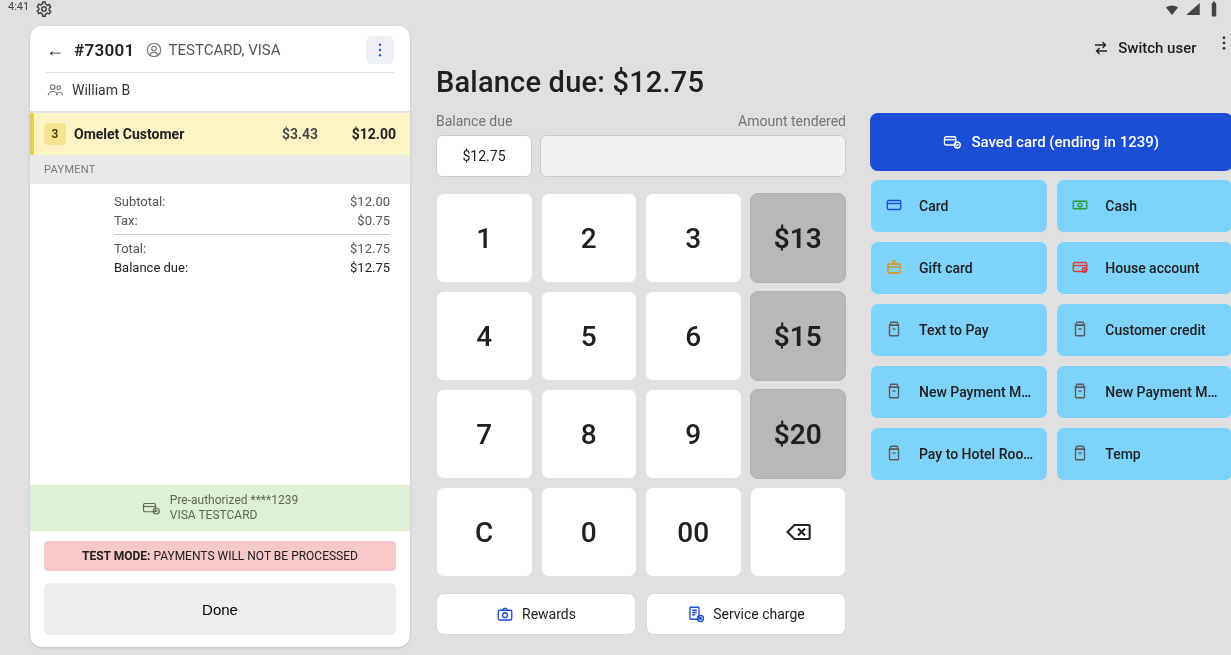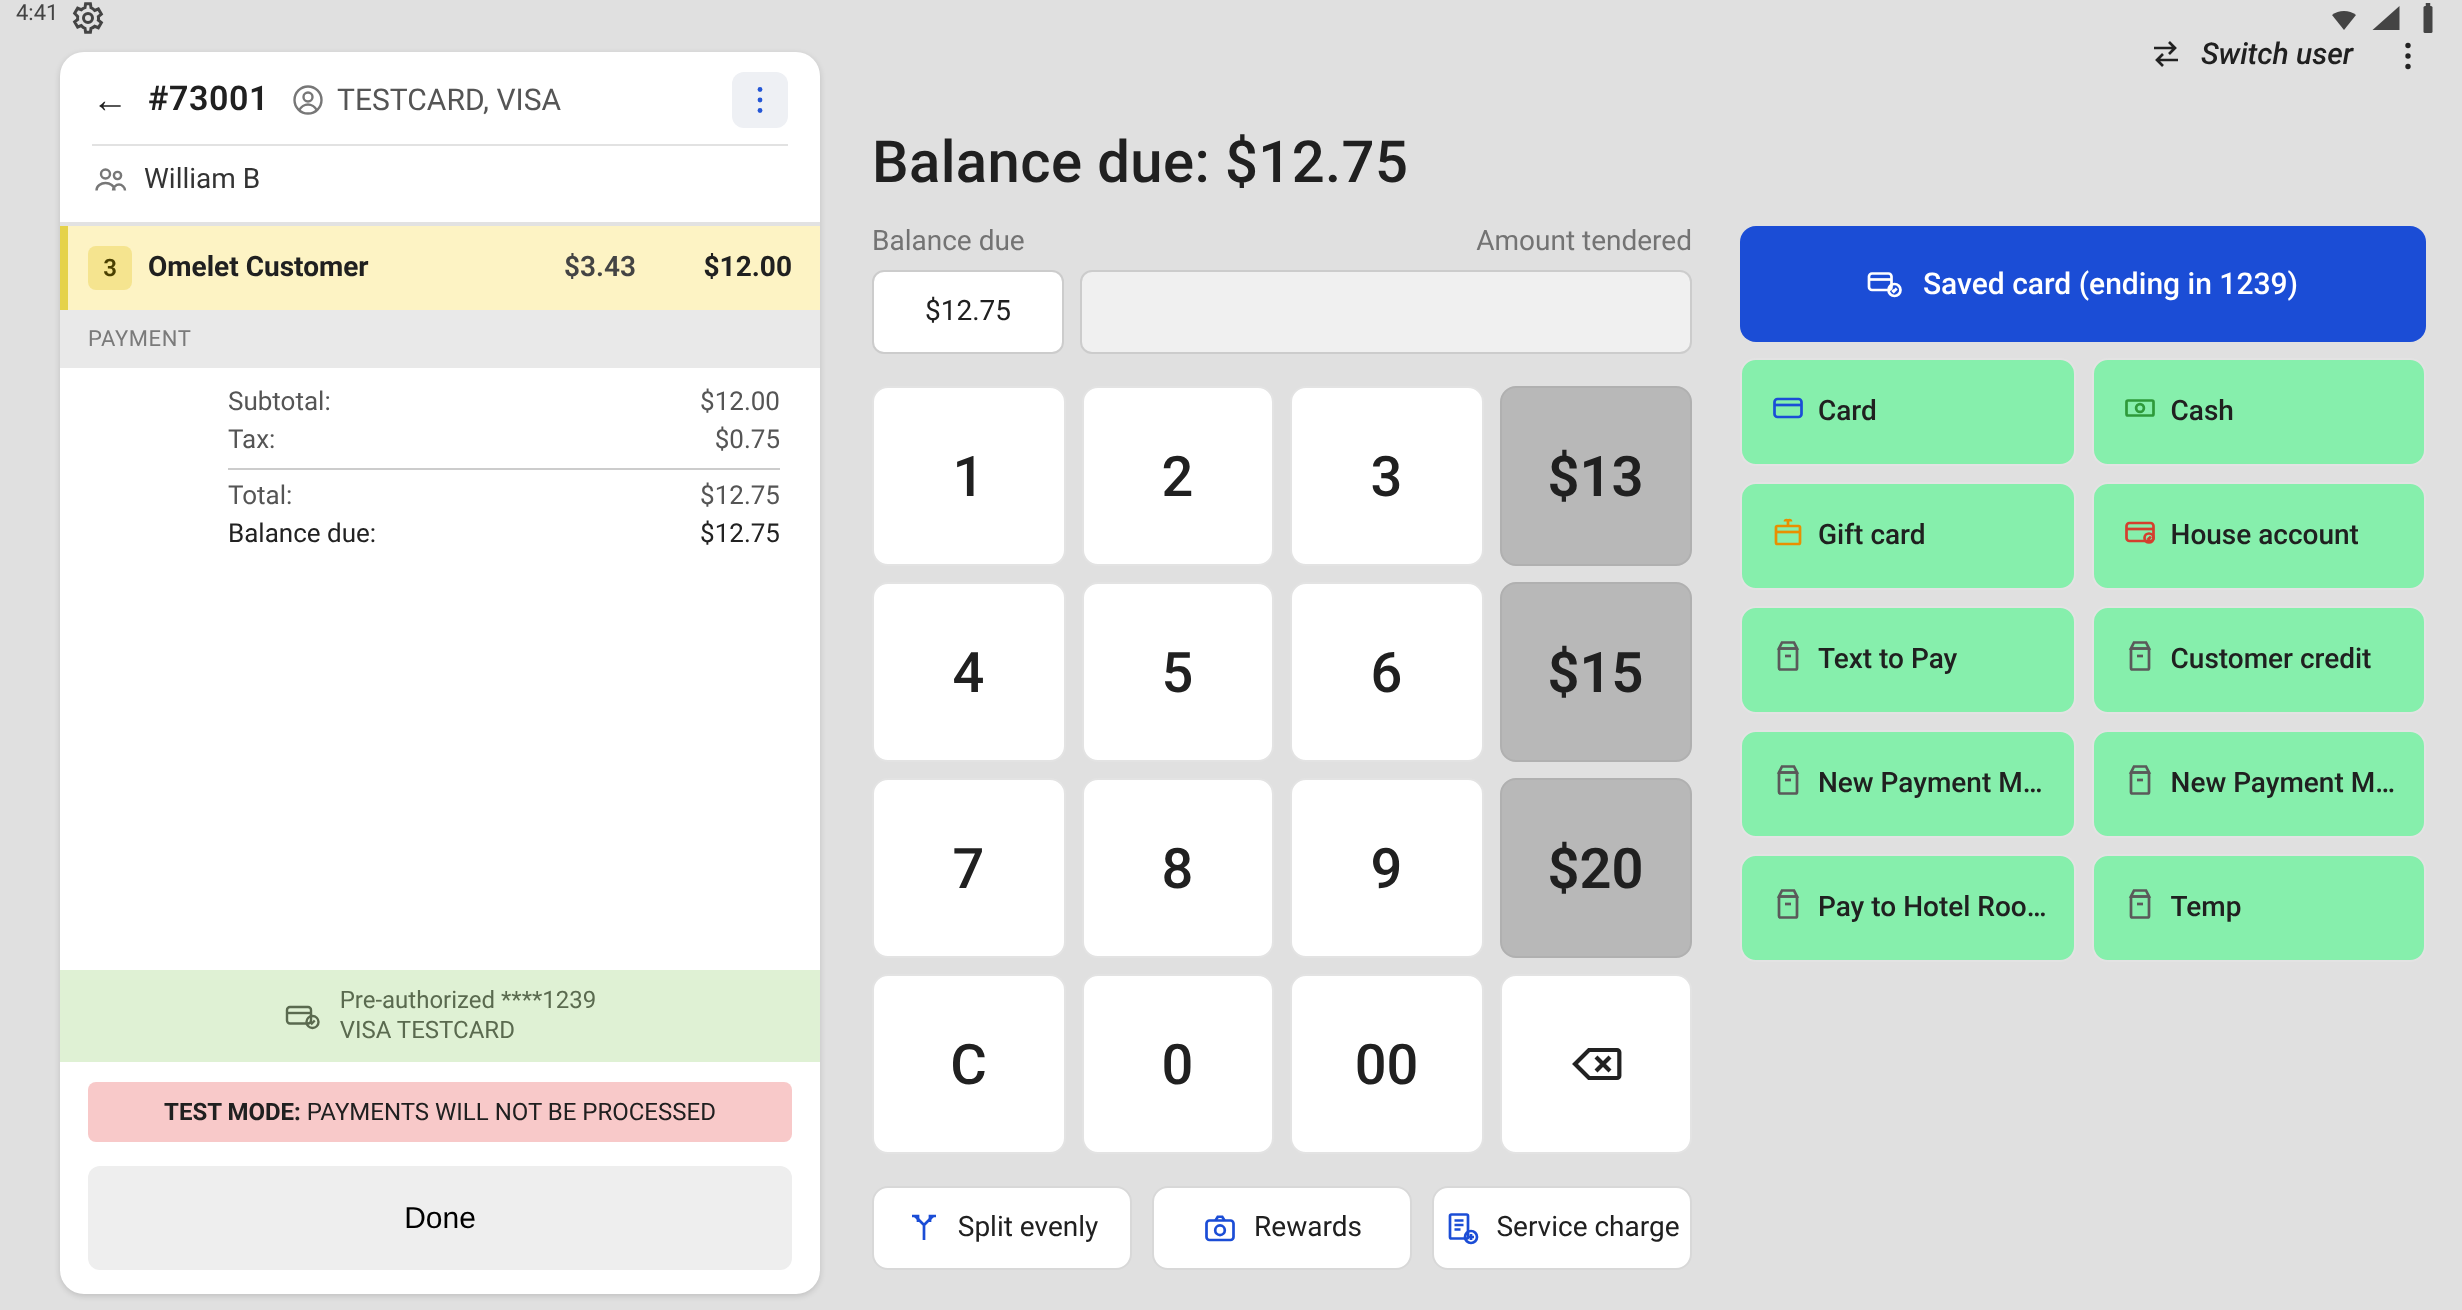--- a/index.html
+++ b/index.html
@@ -34,21 +34,21 @@
 
   .flex-spacer { flex:1; }
   .preauth-band { background:#dff1d4; display:flex; align-items:center; gap:10px; justify-content:center; padding:8px; font-size:12px; color:#5a6a4f; }
   .preauth-band .lines { line-height:1.25; }
   .testmode-band { margin:10px 14px 0 14px; background:#f8c9c9; border-radius:4px; text-align:center; font-size:12px; padding:8px; }
   .testmode-band b { font-weight:700; }
   .done-btn { margin:12px 14px; background:#eeeeee; border:none; border-radius:6px; height:52px; font-size:15px; font-weight:500; }
 
   
   .right-area { flex:1; padding: 0 22px 20px 28px; display:flex; flex-direction:column; }
-  .topbar { display:flex; justify-content:flex-end; align-items:flex-start; gap:18px; height:40px;font-style:italic; }
+  .topbar { display:flex; justify-content:flex-end; align-items:flex-end; gap:18px; height:40px; }
   .switch-user { display:flex; align-items:center; gap:8px; font-size:15px; font-weight:500; }
   .top-more { font-size:20px; }
 
   .balance-title { font-size:29px; font-weight:500; letter-spacing:.2px; margin-top:8px; margin-bottom:14px; }
 
   .main-grid { display:flex; gap:24px; flex:1; }
   .pad-col { width:410px; display:flex; flex-direction:column; }
   .labels { display:flex; font-size:14px; color:#737373; margin-bottom:6px; }
   .labels .l1 { width:96px; }
   .labels .l2 { flex:1; text-align:right; }
@@ -59,21 +59,21 @@
   .keypad { display:grid; grid-template-columns:repeat(4, 1fr); grid-auto-rows:90px; gap:8px; }
   .key { background:#fff; border:1px solid #e3e3e3; border-radius:8px; display:flex; align-items:center; justify-content:center; font-size:28px; font-weight:500; cursor:pointer; }
   .key.quick { background:#b8b8b8; border-color:#b0b0b0; font-weight:600; }
 
   .action-row { display:flex; gap:10px; margin-top:16px; }
   .action-btn { flex:1; height:42px; background:#fff; border:1px solid #d8d8d8; border-radius:8px; display:flex; align-items:center; justify-content:center; gap:8px; font-size:14px; }
 
   .methods-col { flex:1; display:flex; flex-direction:column; gap:8px; margin-top:0; }
   .saved-card { background:#1b4dd6; color:#fff; height:58px; border-radius:8px; display:flex; align-items:center; justify-content:center; gap:10px; font-size:15px; font-weight:500; }
   .method-grid { display:grid; grid-template-columns:1fr 1fr; gap:8px; }
-  .method { background:#86efac; border:1px solid #e3e3e3; border-radius:8px; height:54px; display:flex; align-items:center; gap:6px; padding:0 14px; font-size:14px; font-weight:500; }
+  .method { background:#7dd3fc; border:1px solid #e3e3e3; border-radius:8px; height:54px; display:flex; align-items:center; gap:16px; padding:0 14px; font-size:14px; font-weight:500; }
   .method svg { flex-shrink:0; }
   .method span.label { white-space:nowrap; overflow:hidden; text-overflow:ellipsis; }
 
   svg.ic { width:18px; height:18px; }
   .blue { stroke:#1b4dd6; color:#1b4dd6; }
   .green { color:#2e9a3a; }
   .orange { color:#e98f00; }
   .red { color:#d43f2e; }
   .gray { color:#5a5a5a; }
 </style>
@@ -237,27 +237,20 @@
             <div class="key">
               <svg width="28" height="28" viewBox="0 0 24 24" fill="none" stroke="#222" stroke-width="1.8">
                 <path d="M21 6H9l-6 6 6 6h12a1 1 0 0 0 1-1V7a1 1 0 0 0-1-1z"></path>
                 <path d="M12 9l6 6M18 9l-6 6"></path>
               </svg>
             </div>
           </div>
         <div class="action-row">
           <div class="action-btn">
             <svg class="ic blue" viewBox="0 0 24 24" fill="none" stroke="currentColor" stroke-width="1.8">
-                <path d="M12 20V10M12 10L6 4M12 10l6-6"></path>
-                <path d="M4 4h4v4M20 4h-4v4"></path>
-              </svg>
-            <span>Split evenly</span>
-          </div>
-          <div class="action-btn">
-            <svg class="ic blue" viewBox="0 0 24 24" fill="none" stroke="currentColor" stroke-width="1.8">
                 <rect x="3" y="7" width="18" height="13" rx="2"></rect>
                 <circle cx="12" cy="13.5" r="3.2"></circle>
                 <path d="M9 7l1.5-2.5h3L15 7"></path>
               </svg>
             <span>Rewards</span>
           </div>
           <div class="action-btn">
             <svg class="ic blue" viewBox="0 0 24 24" fill="none" stroke="currentColor" stroke-width="1.8">
                 <rect x="4" y="3" width="12" height="16" rx="1"></rect>
                 <path d="M7 7h6M7 10h6M7 13h4"></path>

